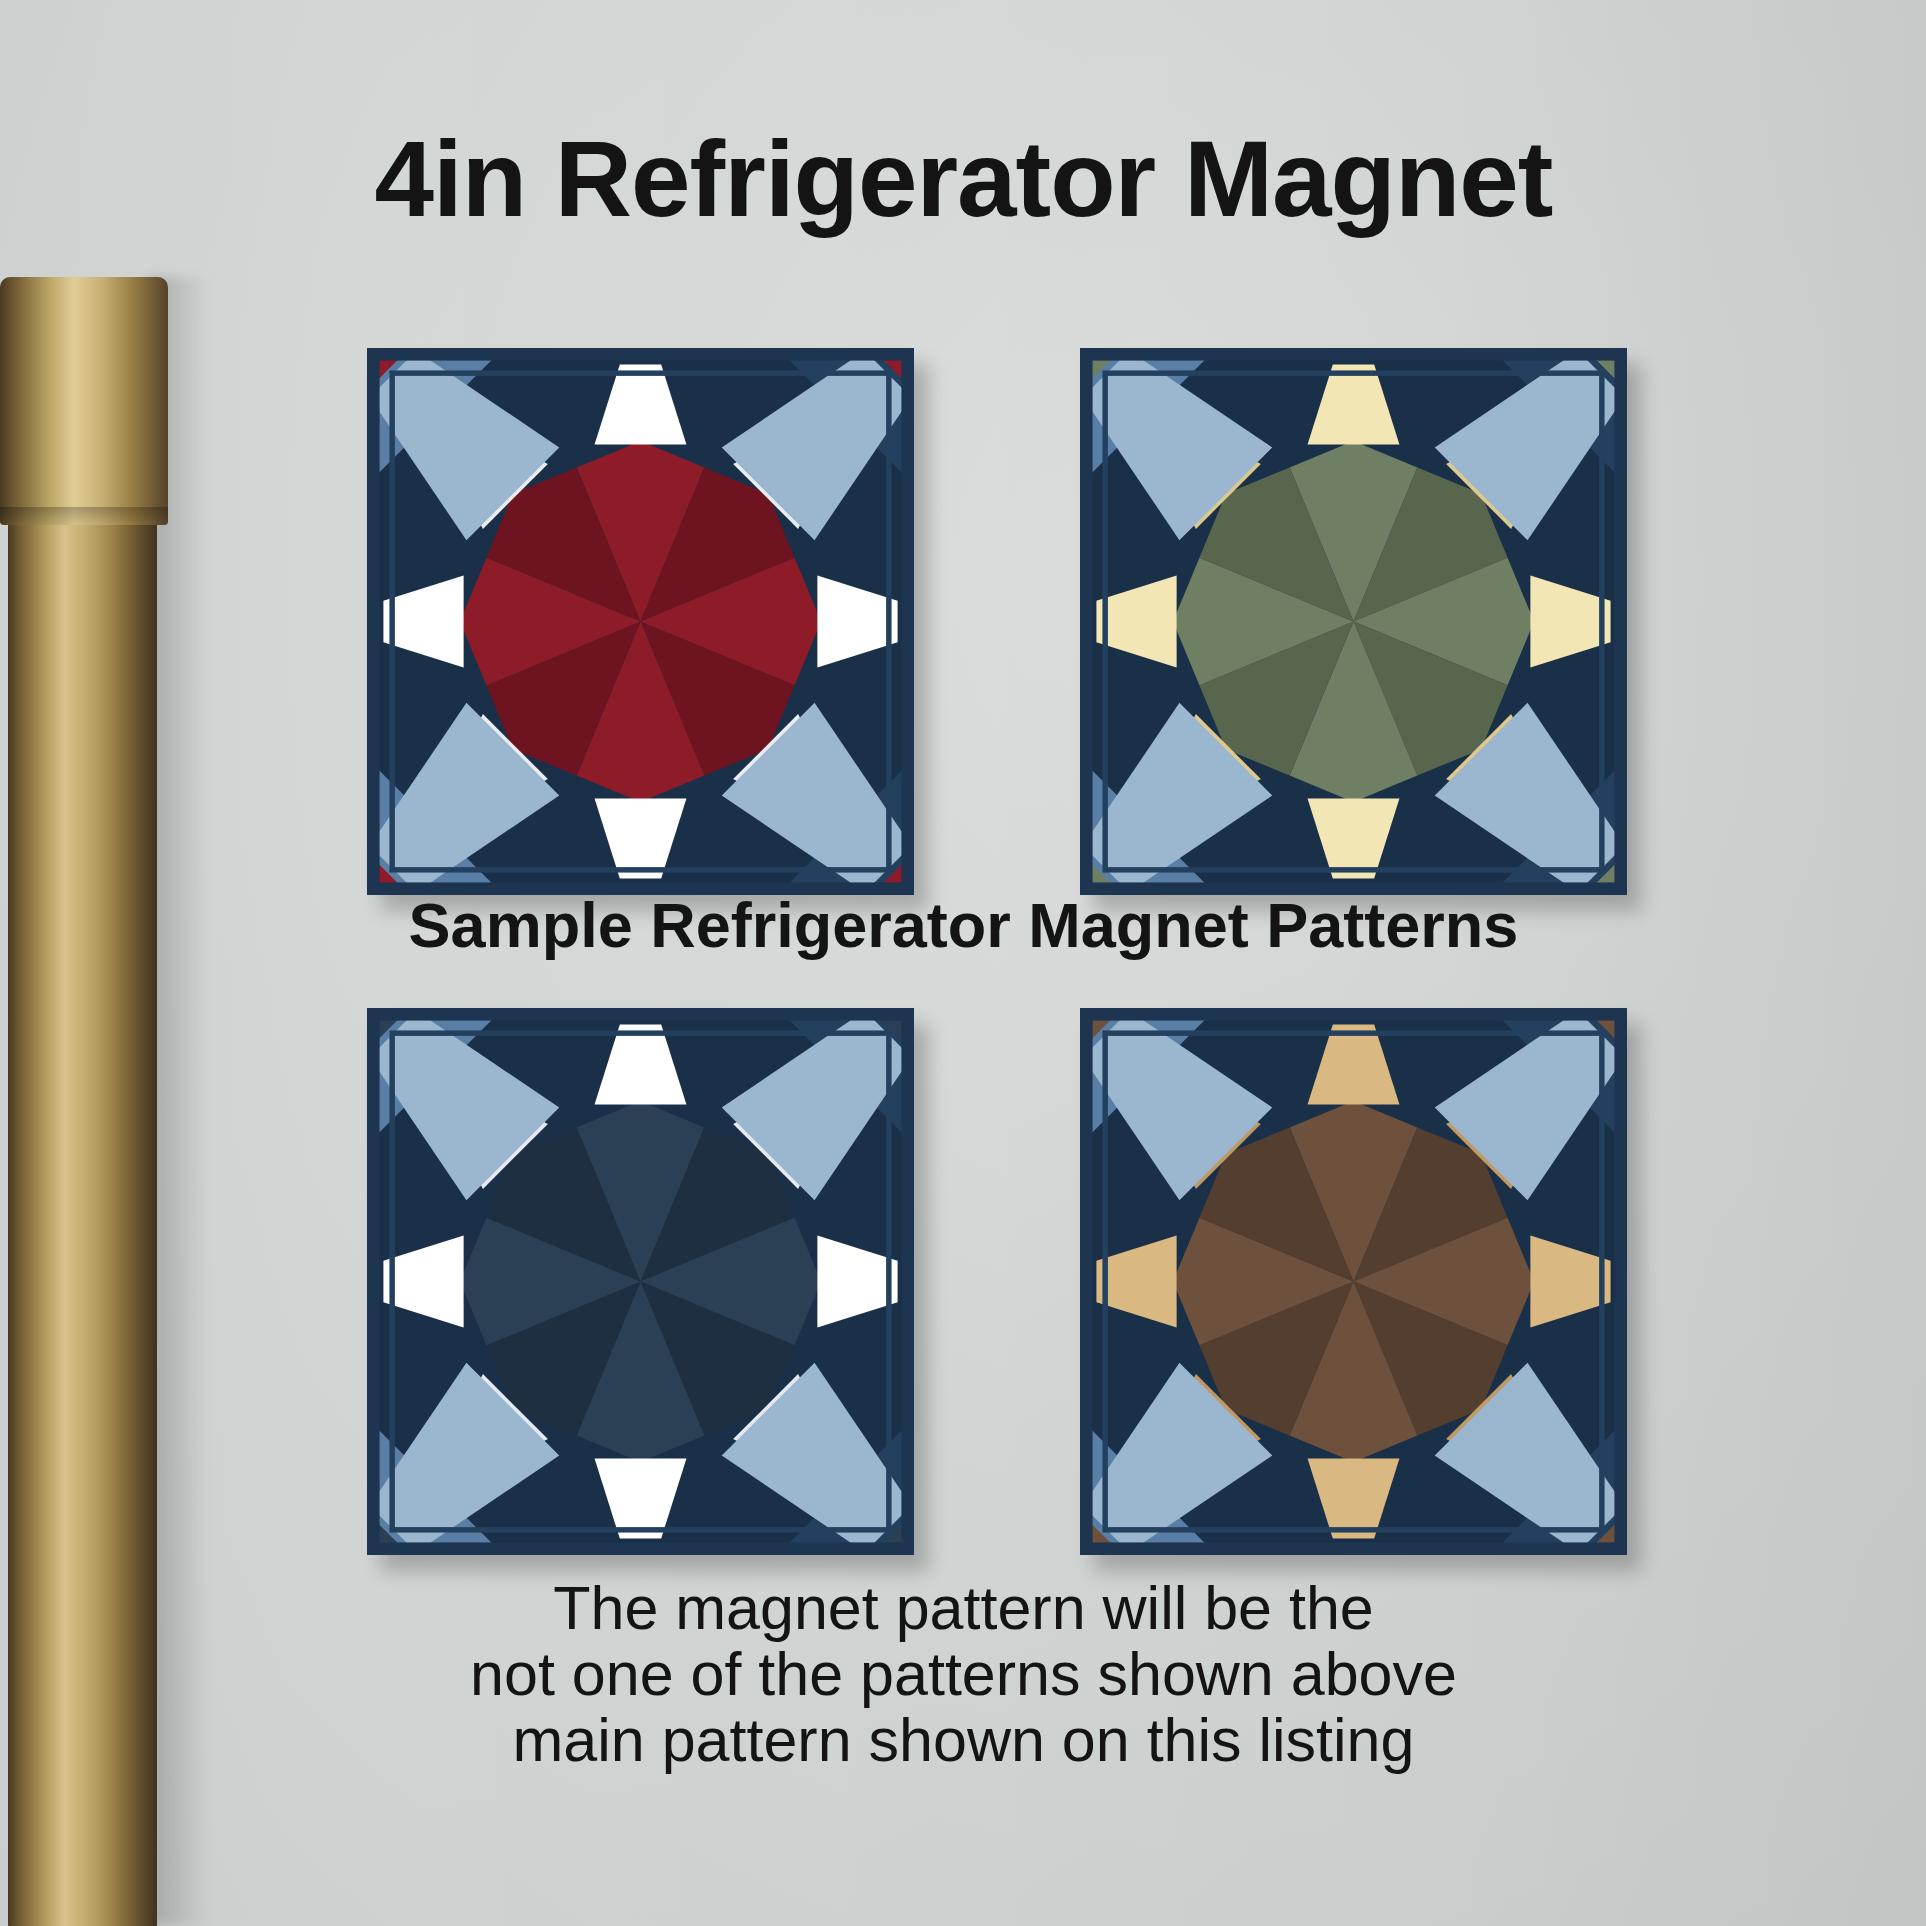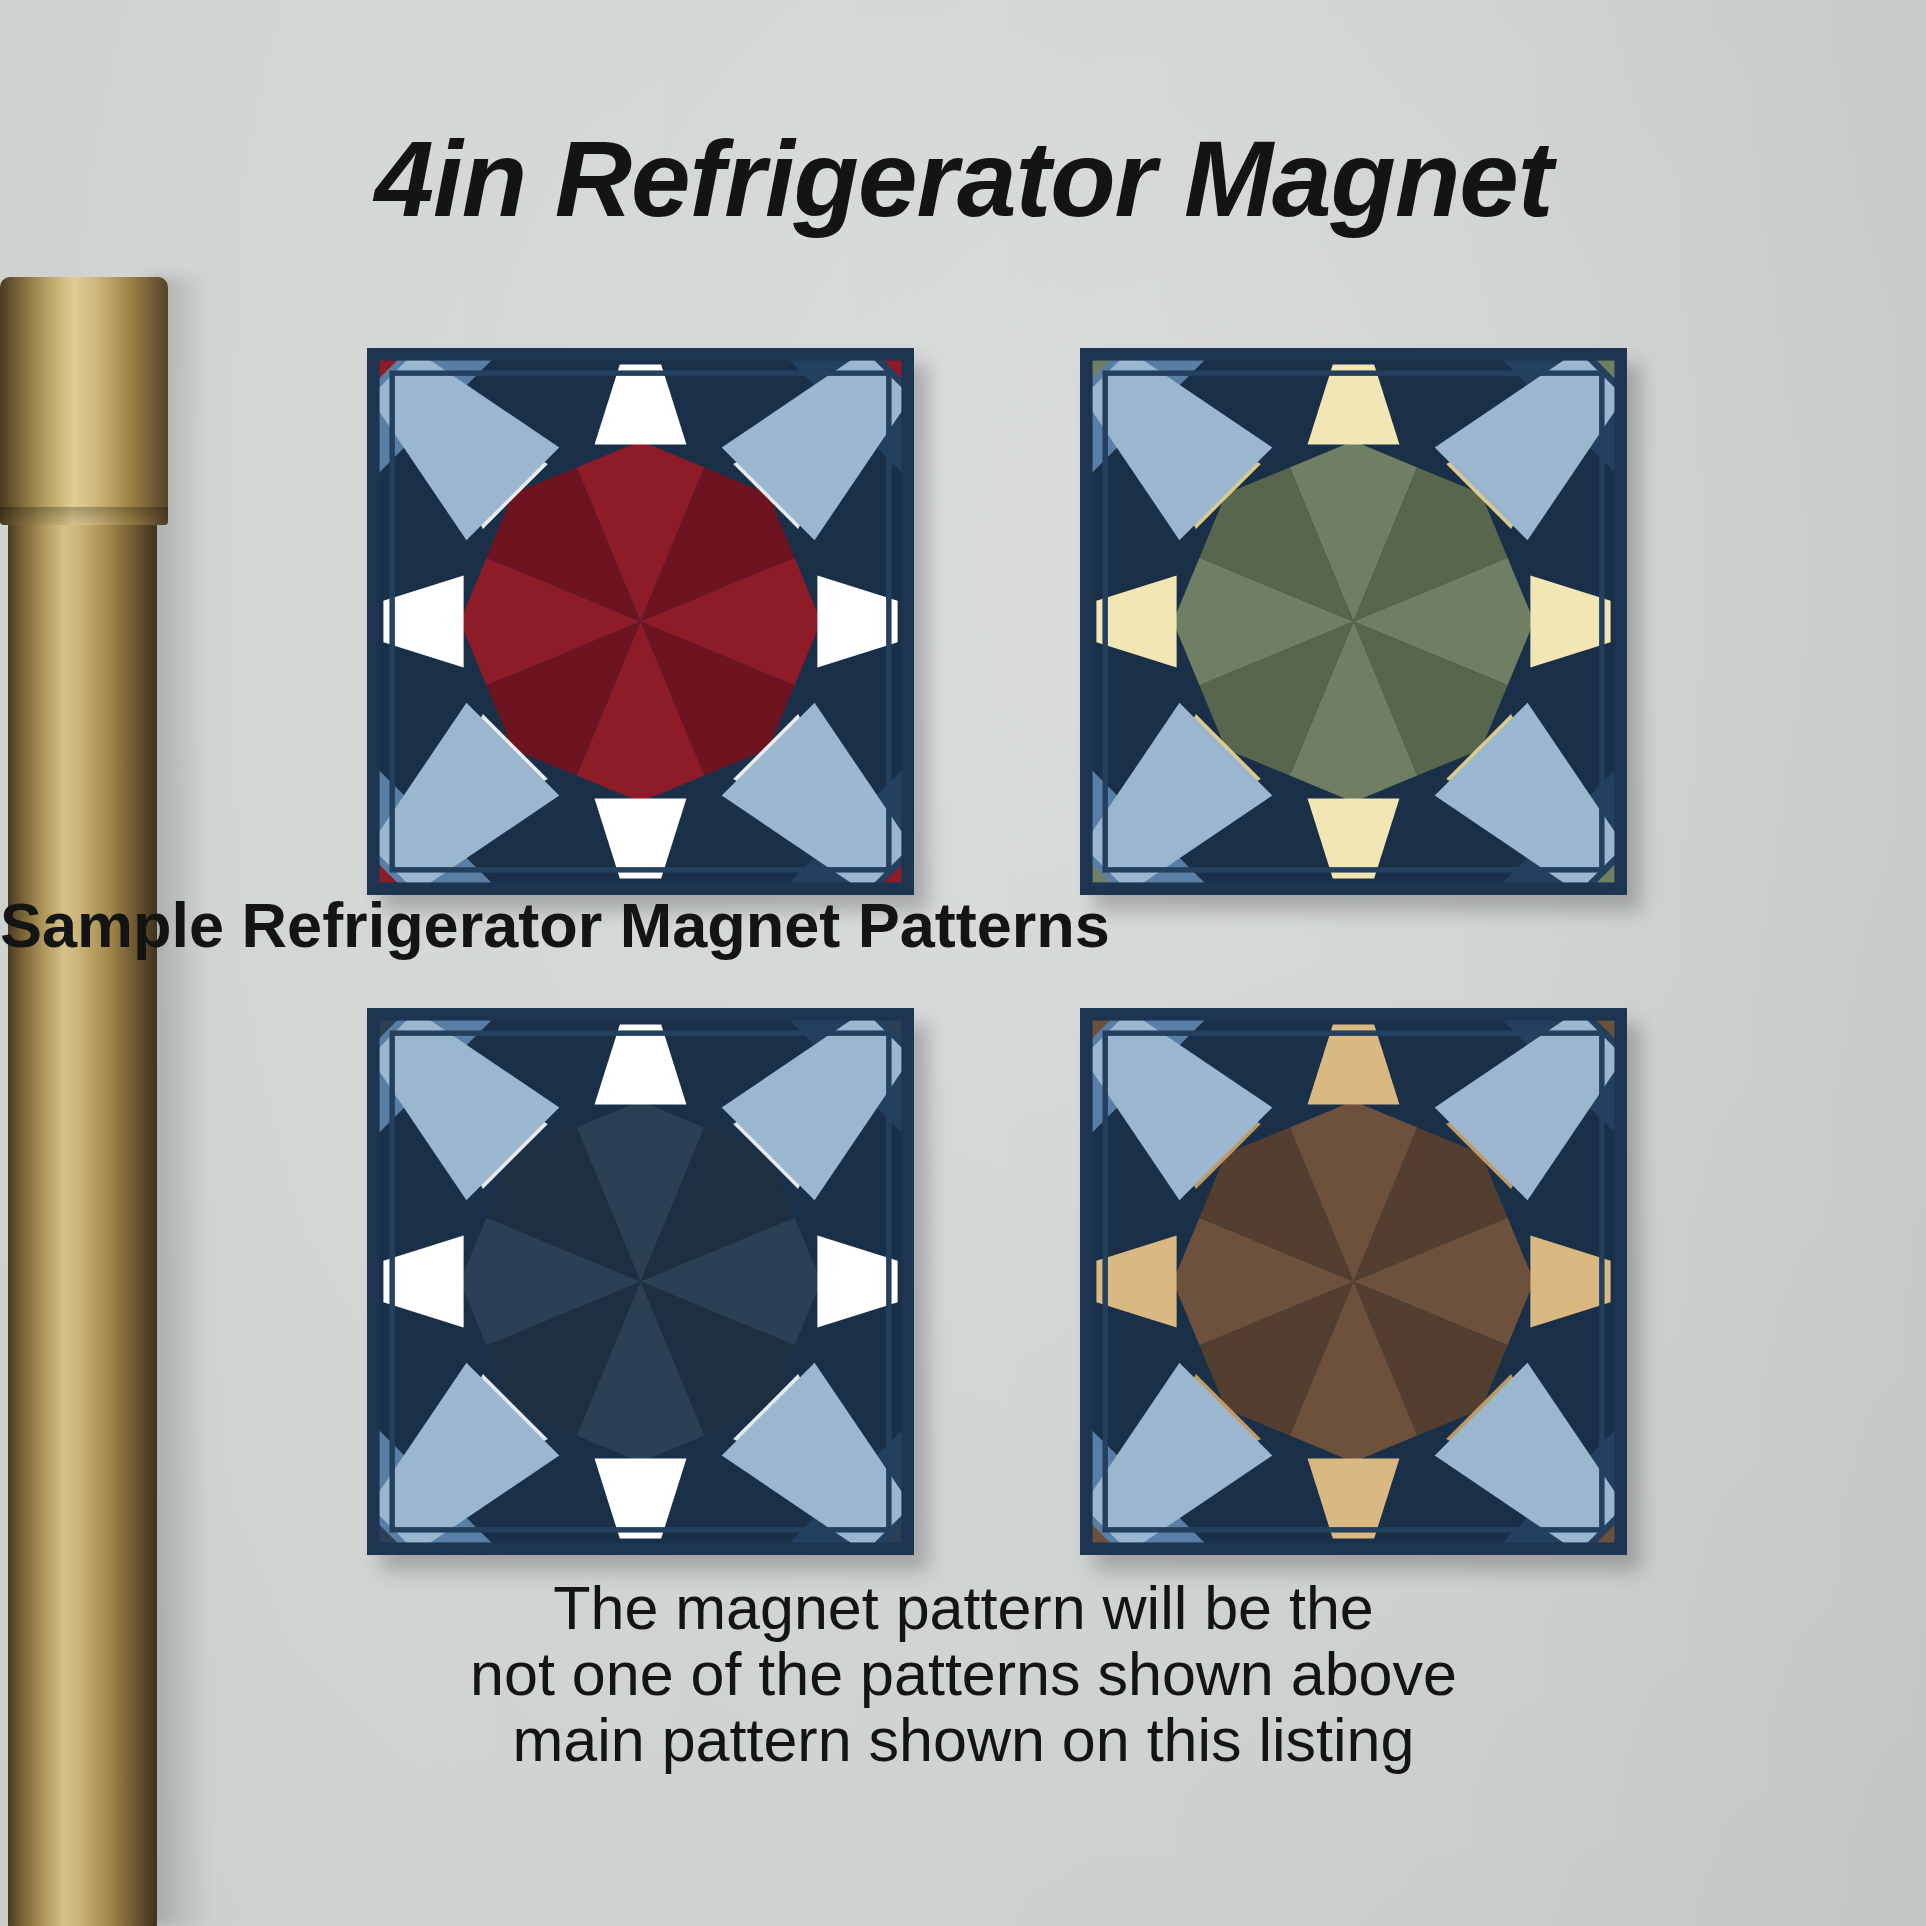--- a/index.html
+++ b/index.html
@@ -65,25 +65,24 @@
     position:absolute;left:149px;top:0px;width:59px;height:1649px;
     background:linear-gradient(90deg, rgba(0,0,0,0.20), rgba(0,0,0,0.0));
     filter:blur(6px);
   }
   
   .title{
     position:absolute;left:0;top:117px;width:100%;
     text-align:center;
     font-size:107px;font-weight:700;color:#141414;
     letter-spacing:-1px;
-    font-style:italic;
   }
   .mid-caption{
     position:absolute;left:0;top:889px;width:100%;
-    text-align:left;
+    text-align:center;
     font-size:63px;font-weight:700;color:#141414;
   }
   .bottom-caption{
     position:absolute;left:0;top:1576px;width:100%;
     text-align:center;
     font-size:61px;font-weight:400;color:#141414;
     line-height:1.08;
   }
   .bottom-caption div{white-space:nowrap;}
   

